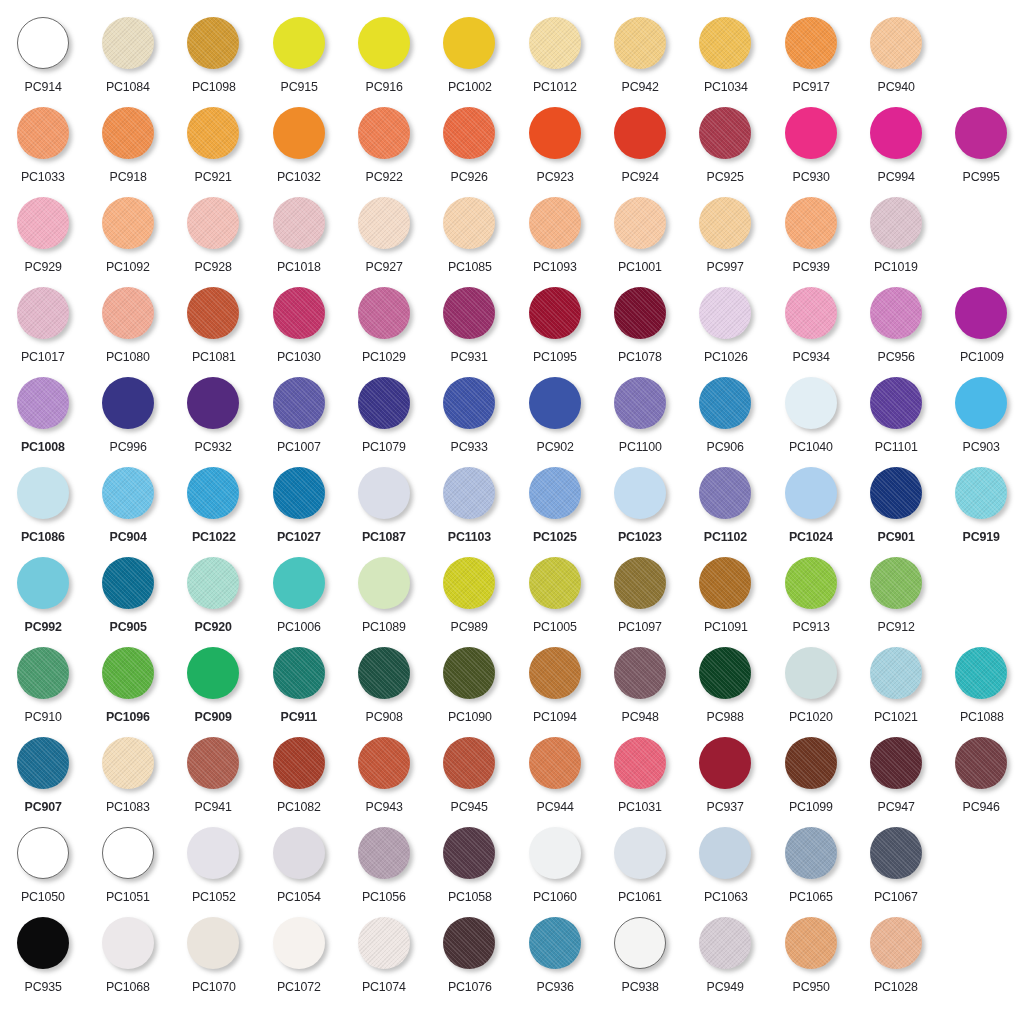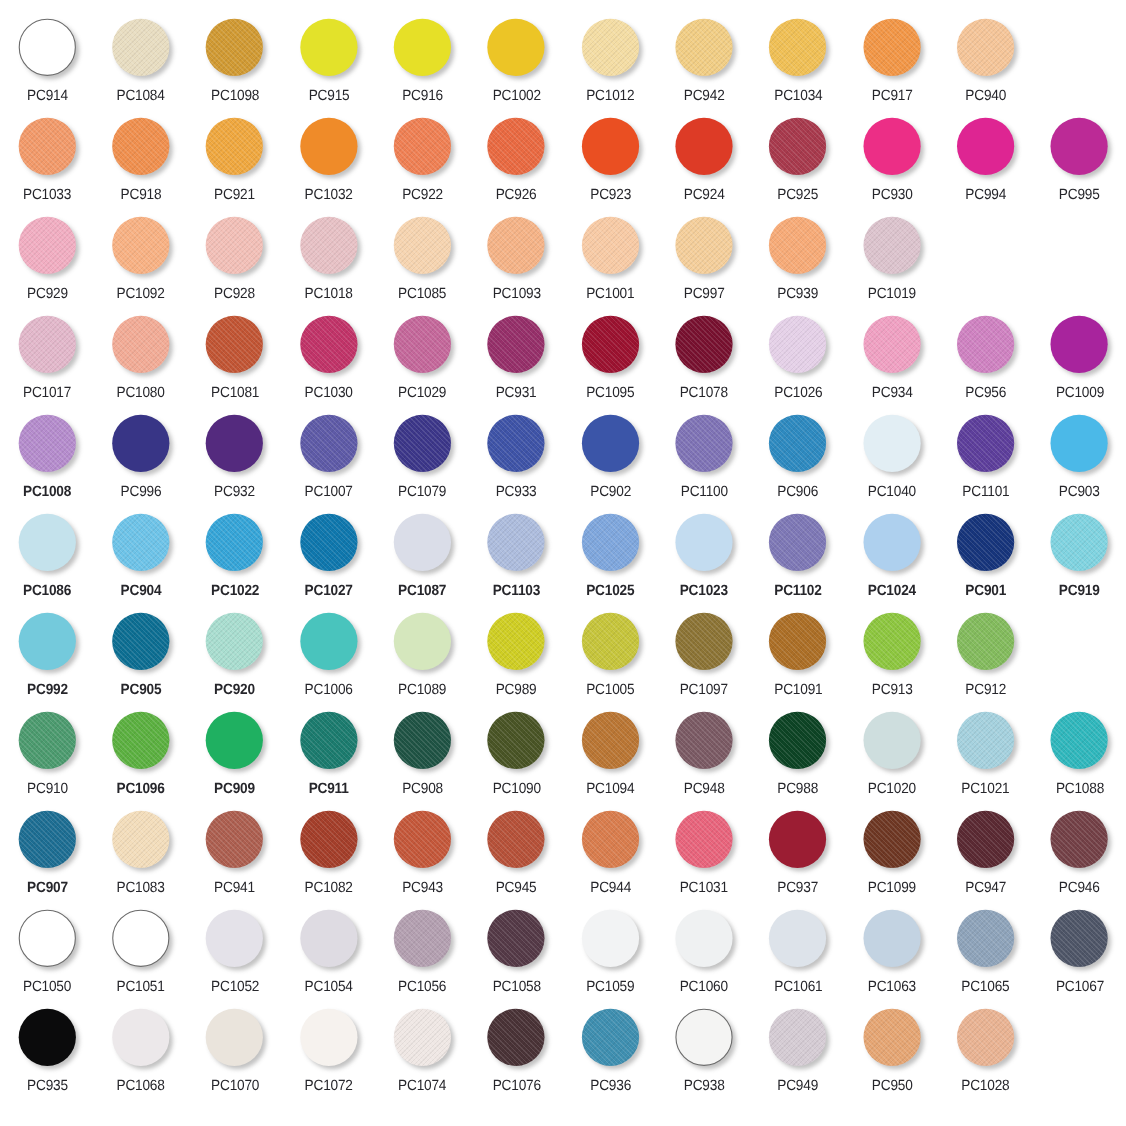--- a/index.html
+++ b/index.html
@@ -254,20 +254,26 @@
         <div class="swatch-label">PC928</div>
       </div>
       <div class="swatch-cell">
         <div class="disc-wrap">
           <div class="disc" title="#e8c2c6" style="background: rgb(232, 194, 198);"></div>
         </div>
         <div class="swatch-label">PC1018</div>
       </div>
       <div class="swatch-cell">
         <div class="disc-wrap">
+          <div class="disc" title="#f4dcc9" style="background: rgb(244, 220, 201);"></div>
+        </div>
+        <div class="swatch-label">PC927</div>
+      </div>
+      <div class="swatch-cell">
+        <div class="disc-wrap">
           <div class="disc" title="#f6d4b0" style="background: rgb(246, 212, 176);"></div>
         </div>
         <div class="swatch-label">PC1085</div>
       </div>
       <div class="swatch-cell">
         <div class="disc-wrap">
           <div class="disc" title="#f6b488" style="background: rgb(246, 180, 136);"></div>
         </div>
         <div class="swatch-label">PC1093</div>
       </div>
@@ -763,26 +769,20 @@
         <div class="disc-wrap">
           <div class="disc" title="#b39fb0" style="background: rgb(179, 159, 176);"></div>
         </div>
         <div class="swatch-label">PC1056</div>
       </div>
       <div class="swatch-cell">
         <div class="disc-wrap">
           <div class="disc" title="#553a47" style="background: rgb(85, 58, 71);"></div>
         </div>
         <div class="swatch-label">PC1058</div>
-      </div>
-      <div class="swatch-cell">
-        <div class="disc-wrap">
-          <div class="disc flat" title="#f2f3f4" style="background: rgb(242, 243, 244);"></div>
-        </div>
-        <div class="swatch-label">PC1059</div>
       </div>
       <div class="swatch-cell">
         <div class="disc-wrap">
           <div class="disc flat" title="#eff1f2" style="background: rgb(239, 241, 242);"></div>
         </div>
         <div class="swatch-label">PC1060</div>
       </div>
       <div class="swatch-cell">
         <div class="disc-wrap">
           <div class="disc flat" title="#dde3ea" style="background: rgb(221, 227, 234);"></div>

